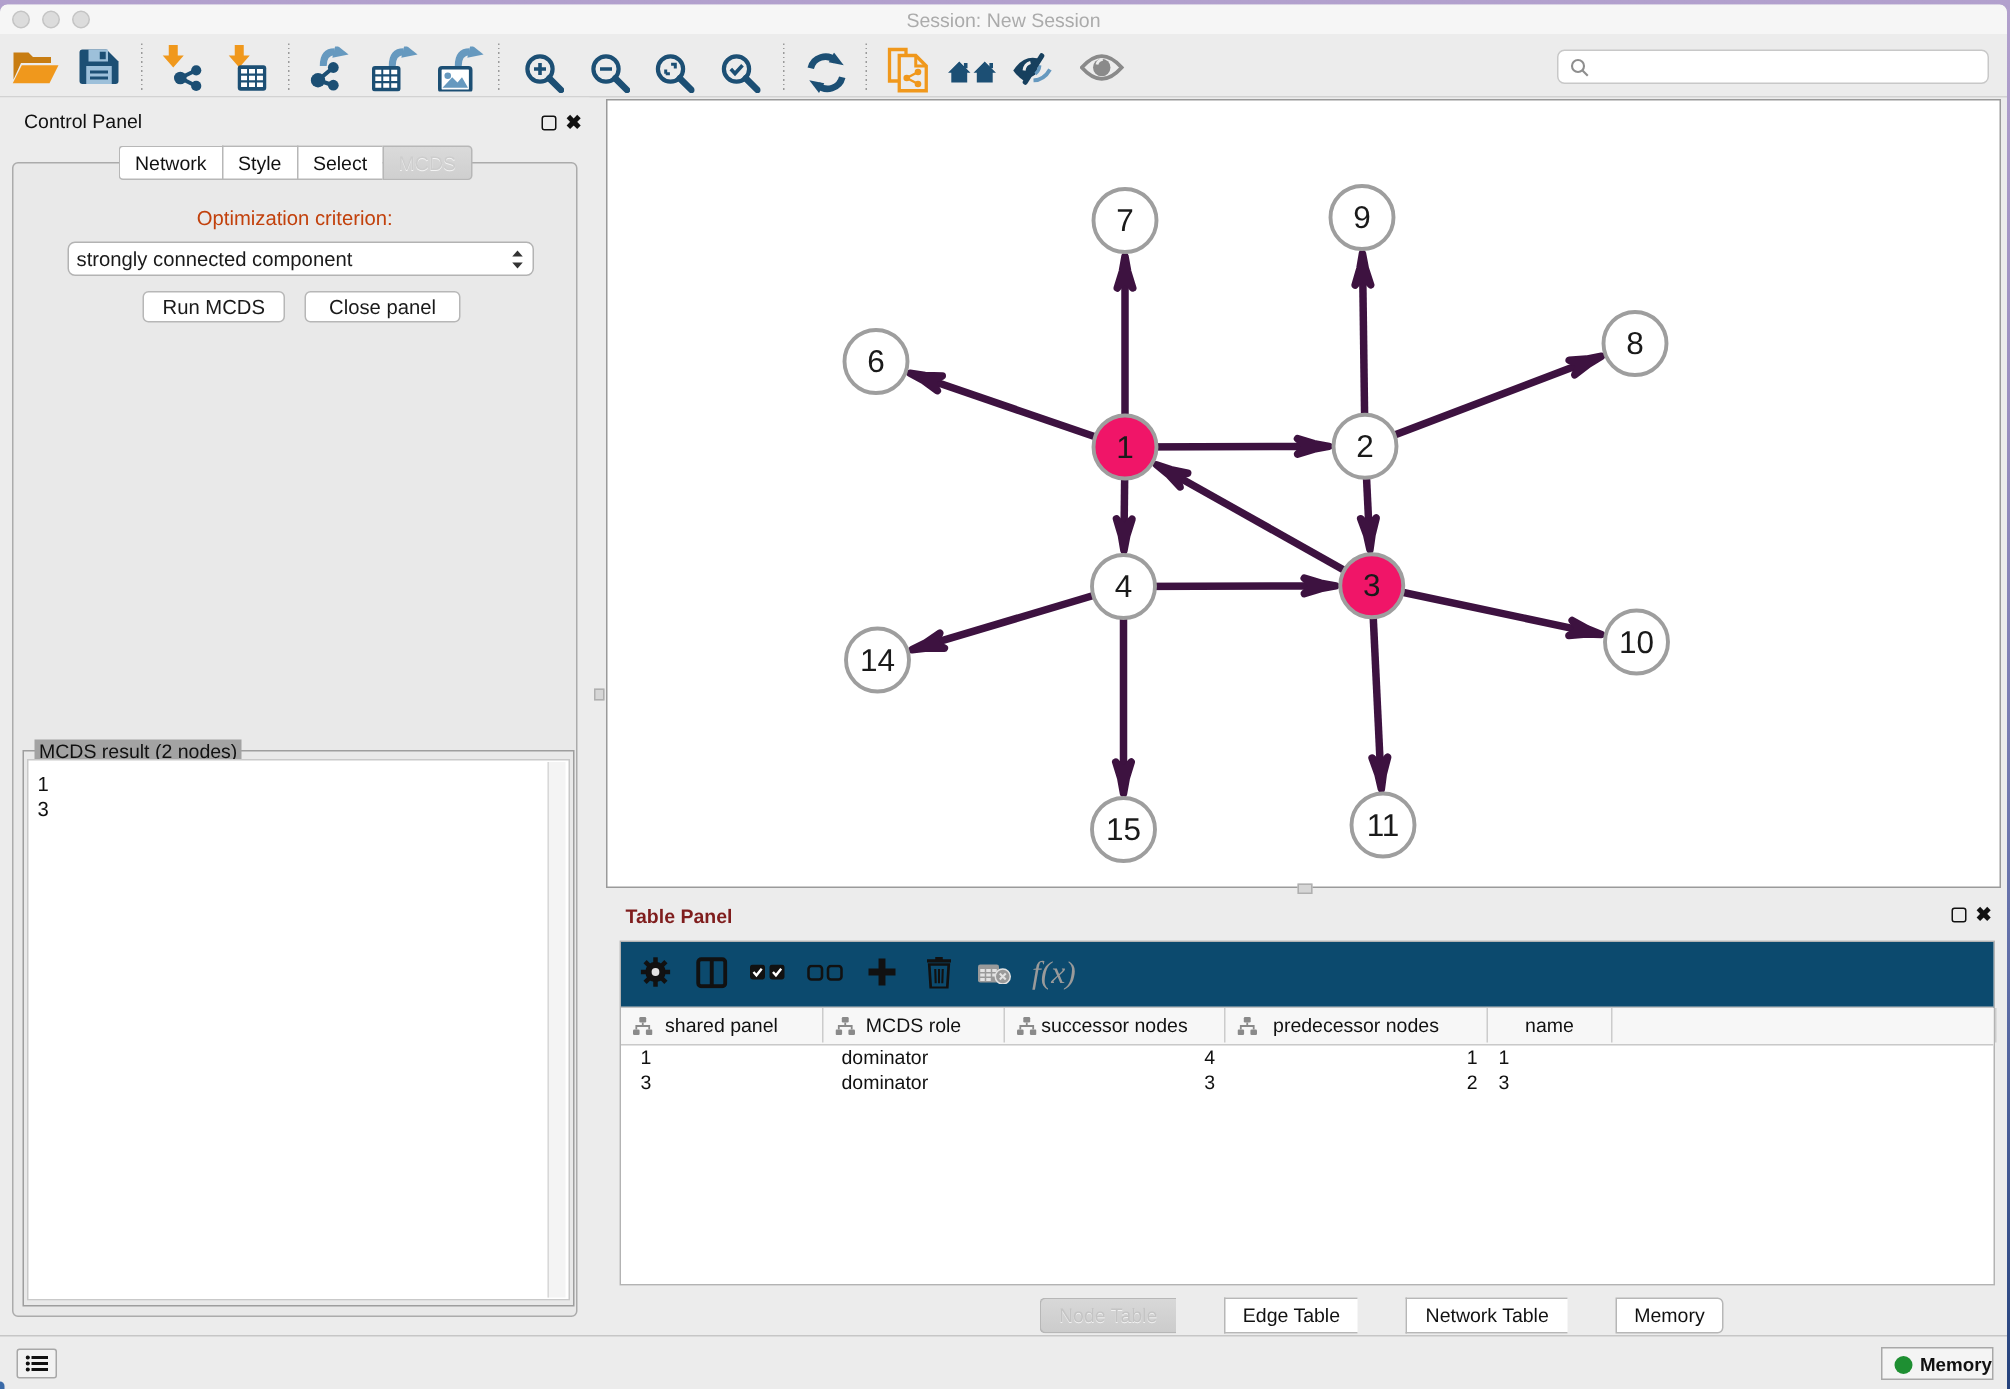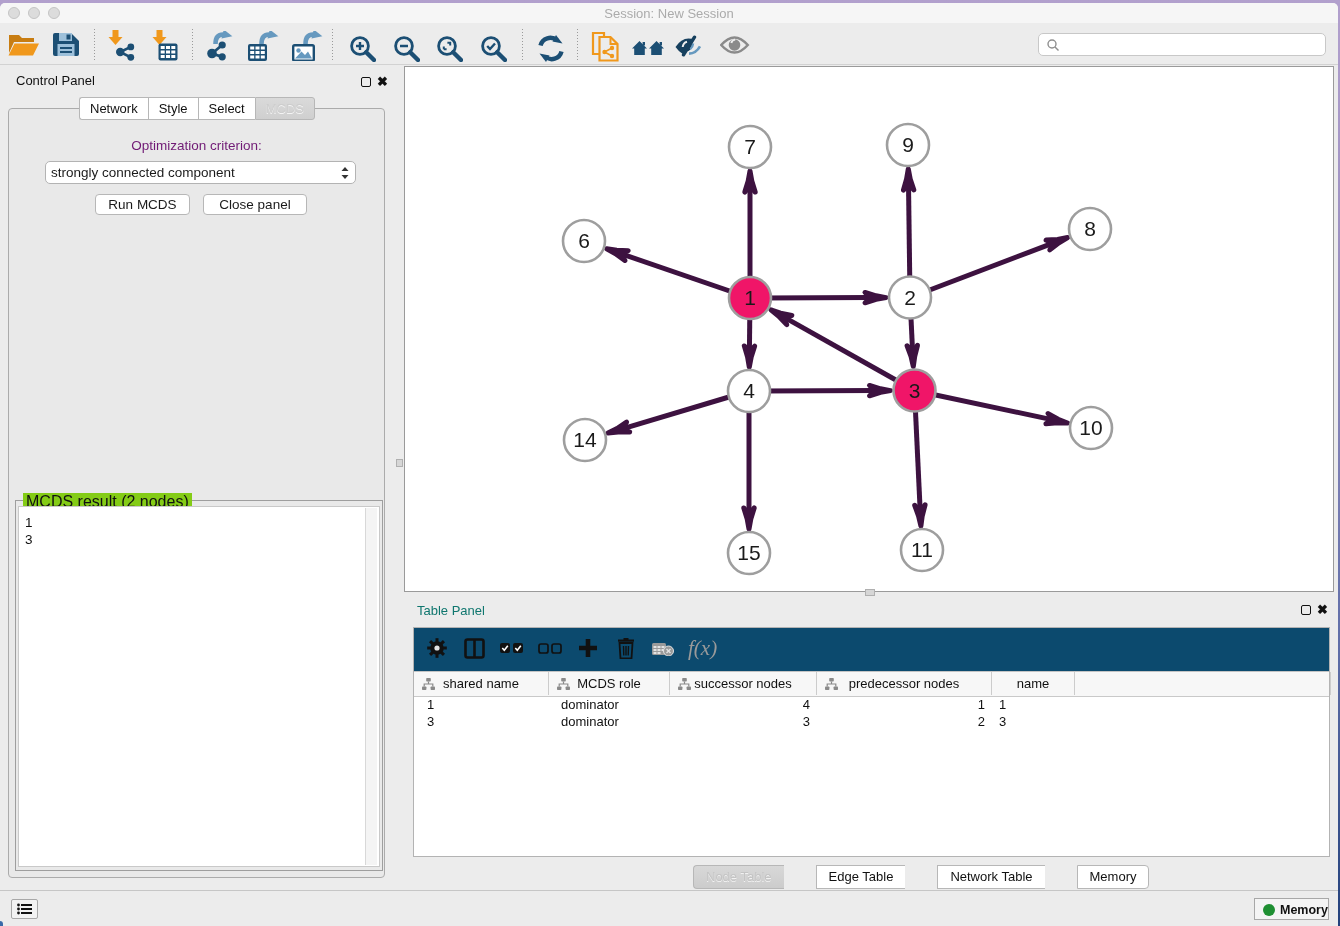--- a/index.html
+++ b/index.html
@@ -29,46 +29,46 @@
   .float-ic{position:absolute;top:9px;width:10px;height:10px;border:1.5px solid #111;box-sizing:border-box;border-radius:2px;}
   .close-ic{position:absolute;top:6px;font-size:13px;font-weight:bold;color:#111;}
   #cp-tabs{position:absolute;left:79px;top:32px;height:21px;display:flex;z-index:3;}
   .cptab{height:21px;line-height:21px;padding:0 10px;background:#fff;border:1px solid #b7b7b7;
          border-right:none;font-size:13px;color:#111;}
   .cptab:first-child{border-radius:3px 0 0 3px;}
   .cptab.sel{background:linear-gradient(180deg,#dadada,#cfcfcf);color:#cdcdcd;
              text-shadow:0 1px 0 #f4f4f4;border-right:1px solid #b7b7b7;border-radius:0 3px 3px 0;}
   #cp-body{position:absolute;left:8px;top:43px;width:377px;height:770px;background:#e9e9e9;
            border:1px solid #ababab;border-radius:4px;box-sizing:border-box;}
-  #opt-label{position:absolute;left:0;top:29px;width:100%;text-align:center;font-size:13.5px;color:#701a75;}
+  #opt-label{position:absolute;left:0;top:29px;width:100%;text-align:center;font-size:13.5px;color:#c2410c;}
   #dropdown{position:absolute;left:36px;top:52px;width:311px;height:23px;background:#fff;
             border:1px solid #b3b3b3;border-radius:5px;box-sizing:border-box;
             font-size:13.5px;color:#1a1a1a;line-height:21px;padding-left:5px;}
   .btn{position:absolute;top:85px;height:21px;background:#fff;border:1px solid #b7b7b7;
        border-radius:4px;box-sizing:border-box;font-size:13.5px;color:#1a1a1a;
        text-align:center;line-height:19px;}
   #fieldset{position:absolute;left:6px;top:391px;width:368px;height:371px;
             border:1px solid #9e9e9e;box-sizing:border-box;}
-  #fieldset-legend{position:absolute;left:7px;top:-8px;background:#84cc16;padding:0 3px;
-                   font-size:16px;color:#111;}
+  #fieldset-legend{position:absolute;left:7px;top:-8px;background:#a3a3a3;padding:0 3px;
+                   font-size:13px;color:#111;}
   #mcds-text{position:absolute;left:2px;top:5px;width:362px;height:361px;background:#fff;
              border:1px solid #c9c9c9;box-sizing:border-box;font-size:13.5px;color:#111;}
   #mcds-scroll{position:absolute;right:2px;top:1px;width:11px;height:357px;background:#f4f4f4;
                border-left:1px solid #d8d8d8;}
   
   #netwin{position:absolute;left:404px;top:63px;width:930px;height:526px;background:#fff;
           border:1px solid #9a9a9a;box-sizing:border-box;}
   #net-title{position:absolute;left:0;top:0;width:100%;height:22px;
              background:linear-gradient(180deg,#f4f4f4,#d8d8d8);border-bottom:1px solid #ababab;}
   #net-title-text{position:absolute;left:0;top:4px;width:100%;text-align:center;
                   font-size:13px;font-weight:bold;color:#1a1a1a;}
   .mac{position:absolute;top:5px;width:13px;height:13px;border-radius:50%;box-sizing:border-box;}
   
   #tp{position:absolute;left:404px;top:594px;width:934px;height:293px;background:#ececec;}
-  #tp-title{position:absolute;left:13px;top:6px;font-size:13px;color:#0f766e;}
+  #tp-title{position:absolute;left:13px;top:6px;font-size:13px;color:#7f1d1d;font-weight:bold;}
   #tp-inner{position:absolute;left:9px;top:30px;width:917px;height:230px;background:#fff;
             border:1px solid #b3b3b3;box-sizing:border-box;}
   #tp-toolbar{position:absolute;left:0;top:0;width:100%;height:43px;background:#0c4a6e;
               border-bottom:1px solid #c4c4c4;}
   #tbl-head{position:absolute;left:0;top:44px;width:100%;height:24px;background:#f7f7f7;
             border-bottom:1px solid #c9c9c9;font-size:13px;color:#111;}
   .th{position:absolute;top:0;height:23px;border-right:1px solid #cccccc;box-sizing:border-box;}
   .th span{position:absolute;top:4px;width:100%;text-align:center;}
   .trow{position:absolute;font-size:13px;color:#111;}
   
@@ -404,21 +404,21 @@
 <div style="position:absolute;left:274px;top:8px;width:40px;font-family:'Liberation Serif',serif;font-style:italic;font-size:21px;color:#9a9a9a;">f(x)</div>
 </div>
       <div id="tbl-head">
 <div class="th" style="left:0px;width:135px;border-right:1px solid #cccccc;">
 <svg width="13" height="12" viewBox="0 0 13 12" style="position:absolute;left:8px;top:6px;">
 <rect x="4.2" y="0" width="4.6" height="3.6" rx="0.8" fill="#8a8a8a"></rect>
 <path d="M6.5 3.6 L6.5 6 M2.2 8.4 L2.2 6 L10.8 6 L10.8 8.4" stroke="#8a8a8a" stroke-width="1.2" fill="none"></path>
 <rect x="0" y="8.4" width="4.4" height="3.6" rx="0.8" fill="#8a8a8a"></rect>
 <rect x="8.6" y="8.4" width="4.4" height="3.6" rx="0.8" fill="#8a8a8a"></rect>
 </svg>
-<span>shared name</span>
+<span>shared panel</span>
 </div>
 <div class="th" style="left:135px;width:121px;border-right:1px solid #cccccc;">
 <svg width="13" height="12" viewBox="0 0 13 12" style="position:absolute;left:8px;top:6px;">
 <rect x="4.2" y="0" width="4.6" height="3.6" rx="0.8" fill="#8a8a8a"></rect>
 <path d="M6.5 3.6 L6.5 6 M2.2 8.4 L2.2 6 L10.8 6 L10.8 8.4" stroke="#8a8a8a" stroke-width="1.2" fill="none"></path>
 <rect x="0" y="8.4" width="4.4" height="3.6" rx="0.8" fill="#8a8a8a"></rect>
 <rect x="8.6" y="8.4" width="4.4" height="3.6" rx="0.8" fill="#8a8a8a"></rect>
 </svg>
 <span>MCDS role</span>
 </div>

